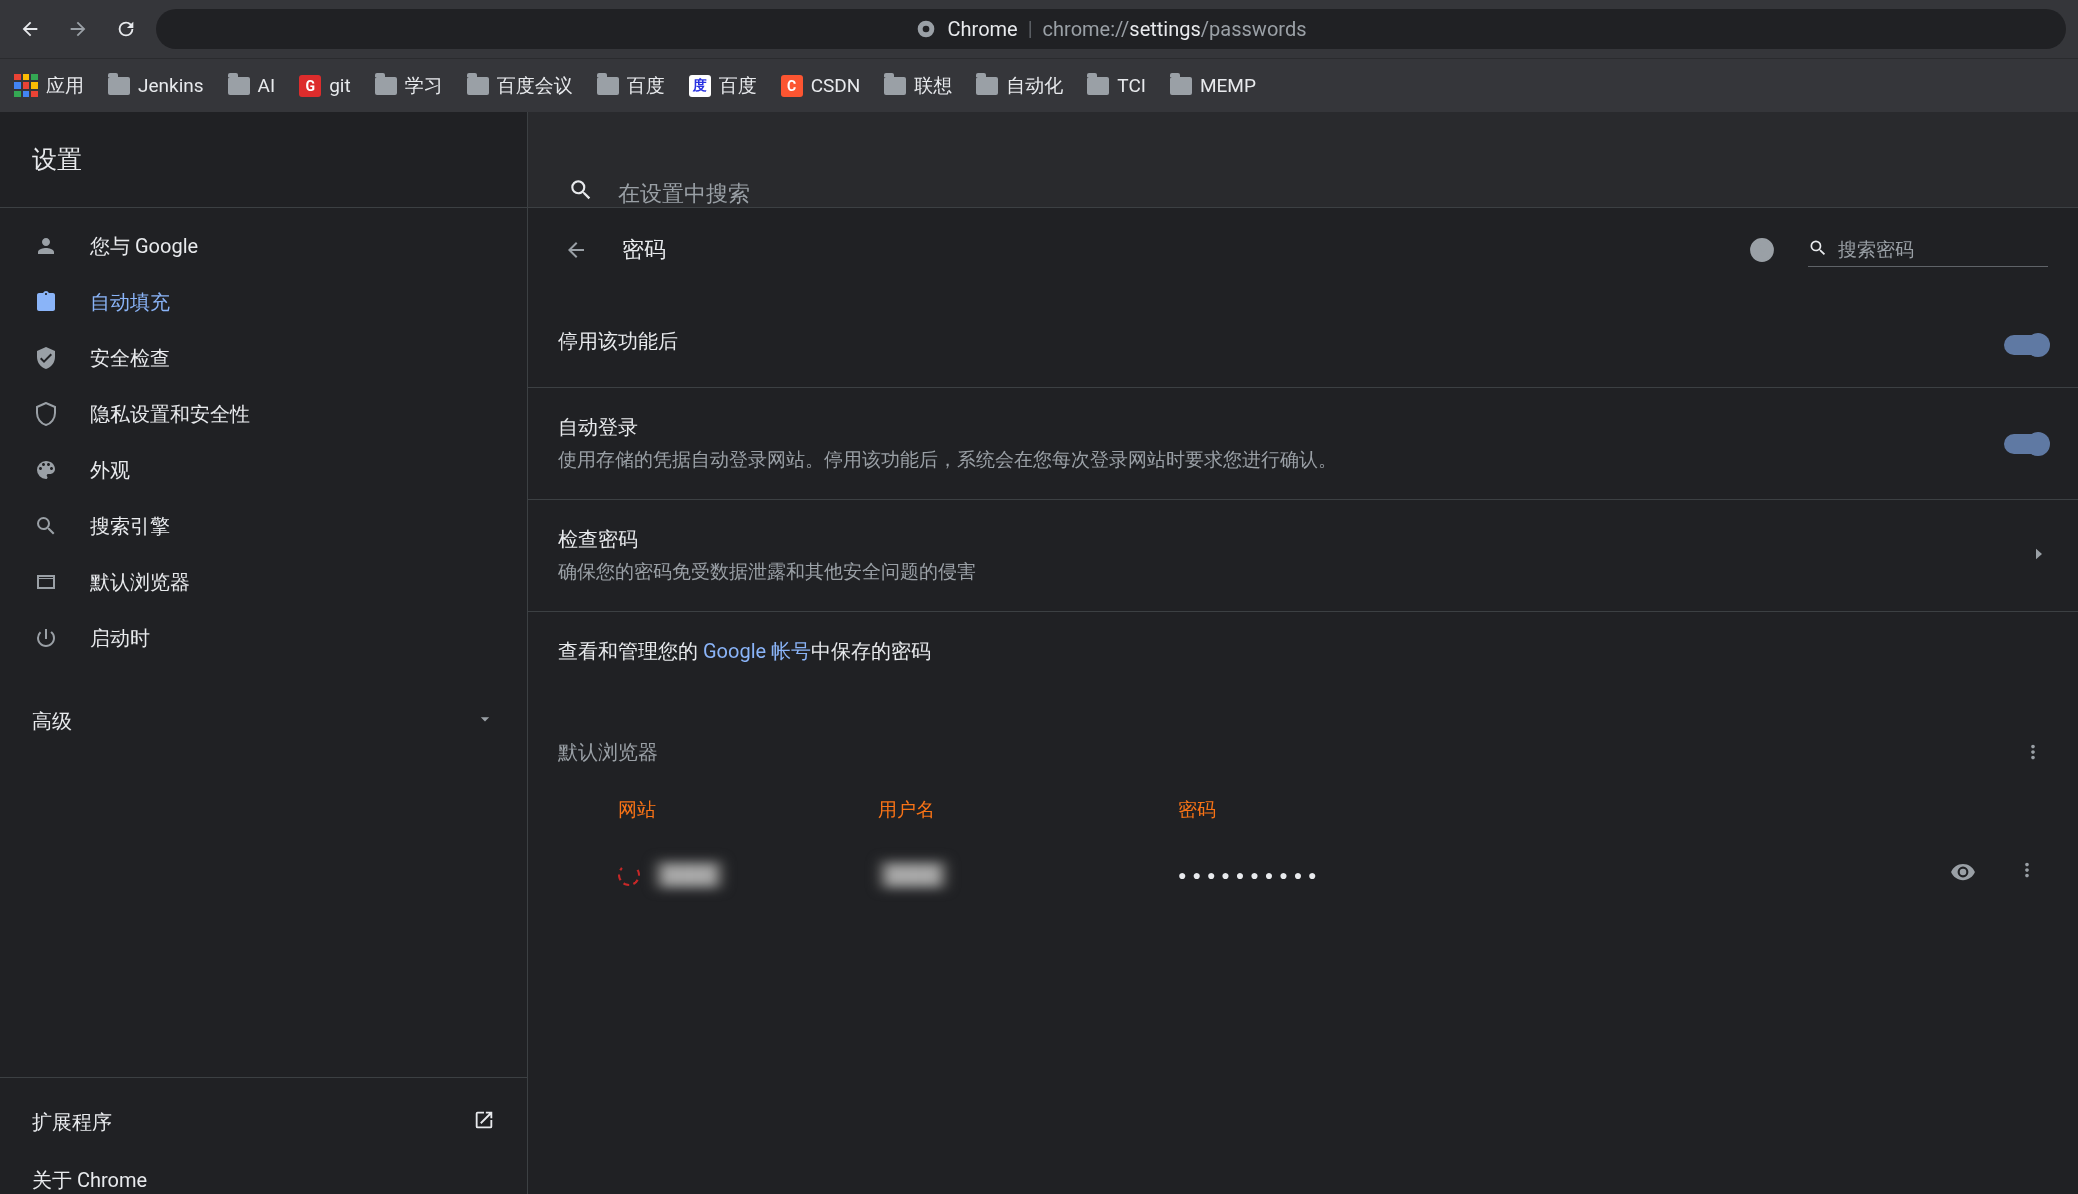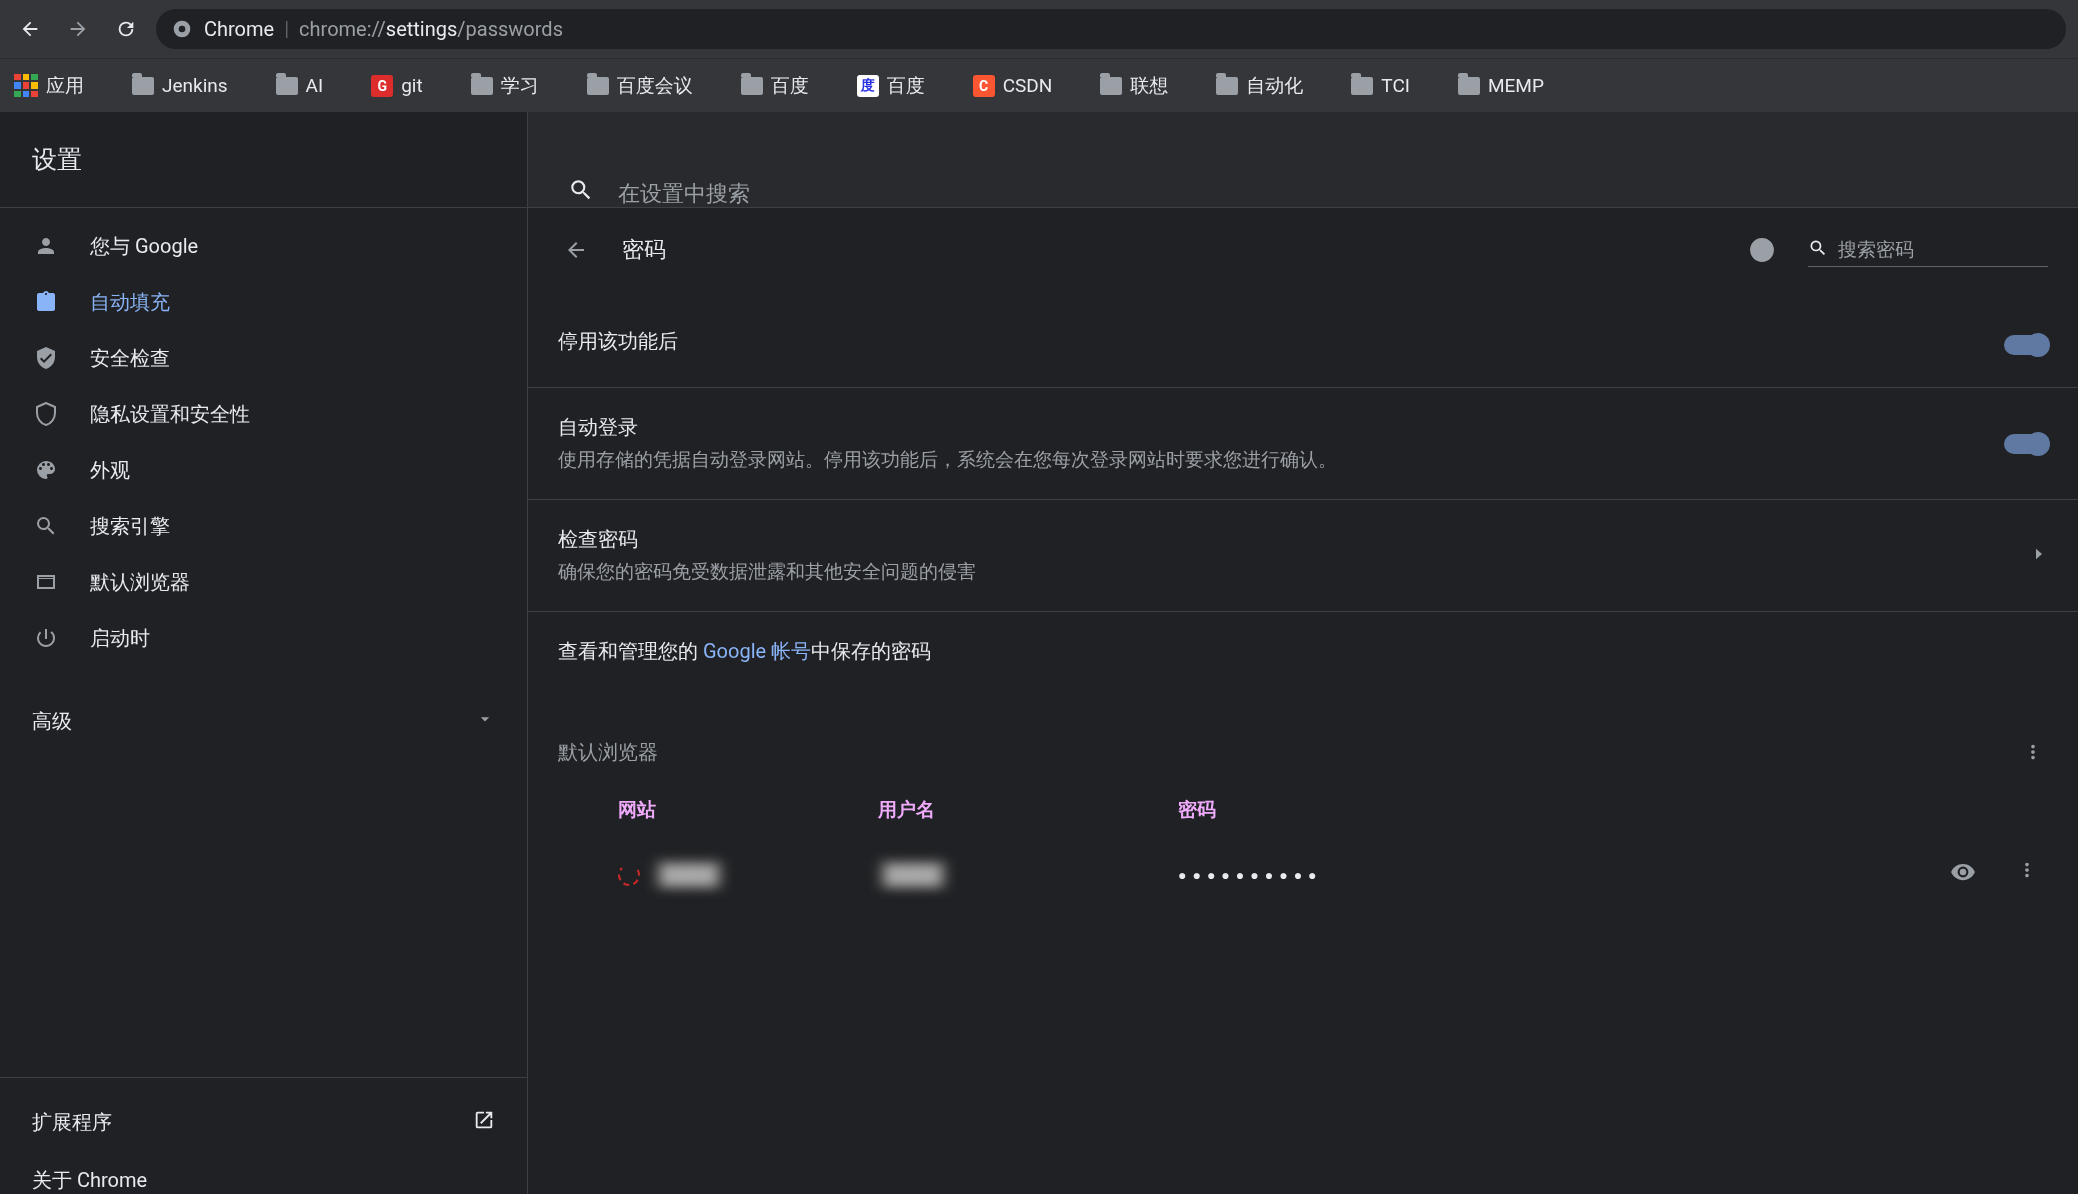--- a/index.html
+++ b/index.html
@@ -32,38 +32,39 @@
       flex: 1;
       height: 40px;
       background: #202124;
       border-radius: 20px;
       display: flex;
       align-items: center;
       padding: 0 16px;
       gap: 12px;
       color: #9aa0a6;
       font-size: 20px;
+      justify-content: center;
     }
     .url-chrome-icon {
       width: 20px; height: 20px;
       display: inline-flex;
     }
     .url-text { display: flex; align-items: center; }
     .url-text .sep { margin: 0 10px; color: #5f6368; }
     .url-text .domain { color: #e8eaed; }
     .url-text .path-highlight { color: #e8eaed; }
     
     .bookmarks-bar {
       display: flex;
       align-items: center;
       height: 54px;
       background: #35363a;
       border-top: 1px solid #2a2b2e;
       padding: 0 10px;
-      gap: 40px;
+      gap: 16px;
       font-size: 19px;
       color: #e8eaed;
     }
     .apps-icon {
       width: 24px; height: 24px;
       display: grid;
       grid-template-columns: repeat(3, 1fr);
       grid-template-rows: repeat(3, 1fr);
       gap: 2px;
     }
@@ -265,22 +266,21 @@
     .more-btn {
       width: 30px; height: 30px;
       display: flex; align-items: center; justify-content: center;
       color: #9aa0a6;
       cursor: pointer;
     }
     .table-header {
       display: flex;
       padding: 20px 30px;
       font-size: 19px;
-      color: #f0abfc;
-      font-weight: bold;
+      color: #f97316;
     }
     .col-site { width: 320px; padding-left: 60px; }
     .col-user { width: 300px; }
     .col-pass { width: 280px; }
     .password-row {
       display: flex;
       align-items: center;
       padding: 16px 30px;
       font-size: 19px;
       color: #e8eaed;

